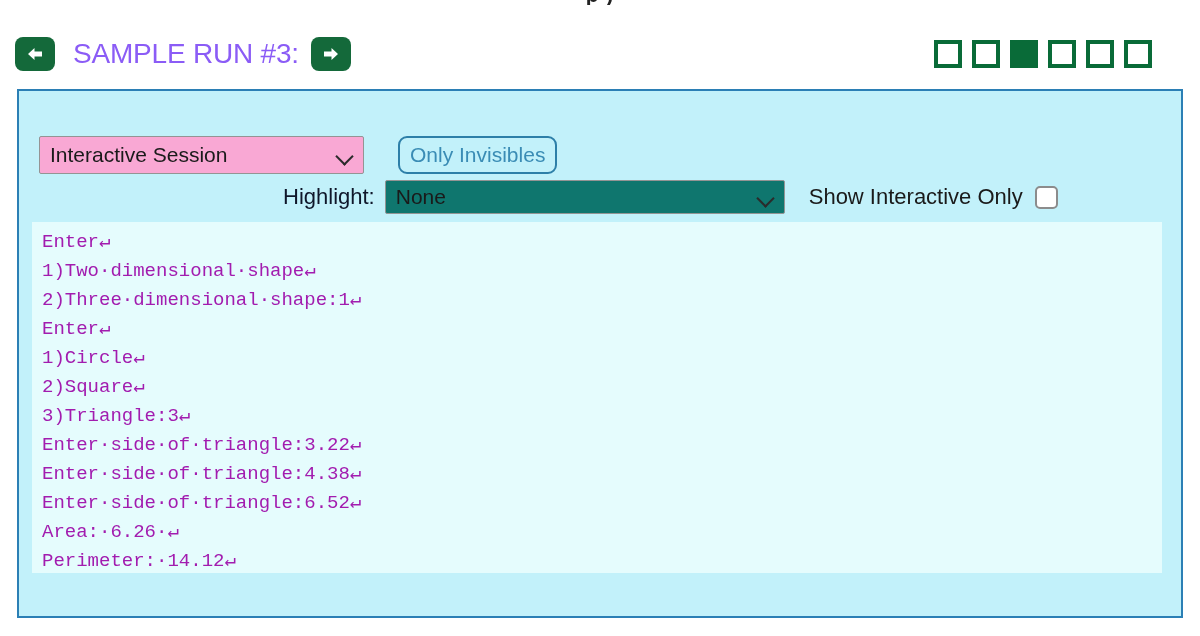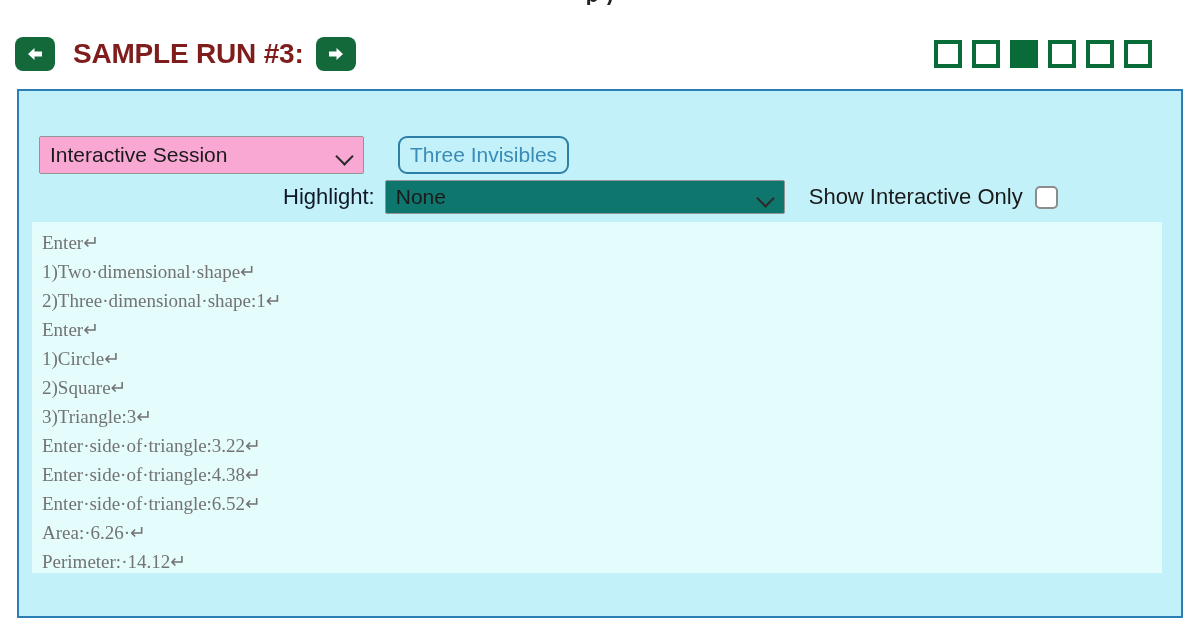--- a/index.html
+++ b/index.html
@@ -59,22 +59,22 @@
   .title-block {
     display: flex;
     align-items: baseline;
     margin-left: 18px;
     margin-right: 12px;
     white-space: nowrap;
   }
   .title-main {
     font-family: "Liberation Sans", sans-serif;
     font-size: 28px;
-    font-weight: bold;
-    color: #7f1d1d;
+    font-weight: normal;
+    color: #8b5cf6;
     letter-spacing: -0.2px;
   }
   .title-cmd {
     font-family: "DejaVu Sans Mono", monospace;
     font-size: 26px;
     font-weight: bold;
     color: #2a6b9c;
     margin-left: 10px;
     letter-spacing: 0px;
   }
@@ -225,24 +225,24 @@
     left: 13px;
     top: 131px;
     width: 1130px;
     height: 351px;
     box-sizing: border-box;
     background: #e5fcfd;
     padding: 6px 10px 4px 10px;
     overflow: hidden;
   }
   .cline {
-    font-family: Liberation Serif, serif;
+    font-family: Liberation Mono, monospace;
     font-size: 19px;
     line-height: 29px;
-    color: #737373;
+    color: #a21caf;
     white-space: pre;
     letter-spacing: 0px;
   }
 </style>
 </head>
 <body>
 
 <div class="top-sliver">p )</div>
 
 <div class="header">
@@ -278,21 +278,21 @@
 </div>
 
 <div class="panel">
 
   <div class="controls-row-1">
     <div class="session-select">
       <span>Interactive Session</span>
       <span class="chev"></span>
     </div>
     <div class="hide-invisibles">
-      <span>Three Invisibles</span>
+      <span>Only Invisibles</span>
     </div>
   </div>
 
   <div class="controls-row-2">
     <span class="hl-label">Highlight:</span>
     <div class="hl-select">
       <span>None</span>
       <span class="chev"></span>
     </div>
     <span class="sho-label">Show Interactive Only</span>

